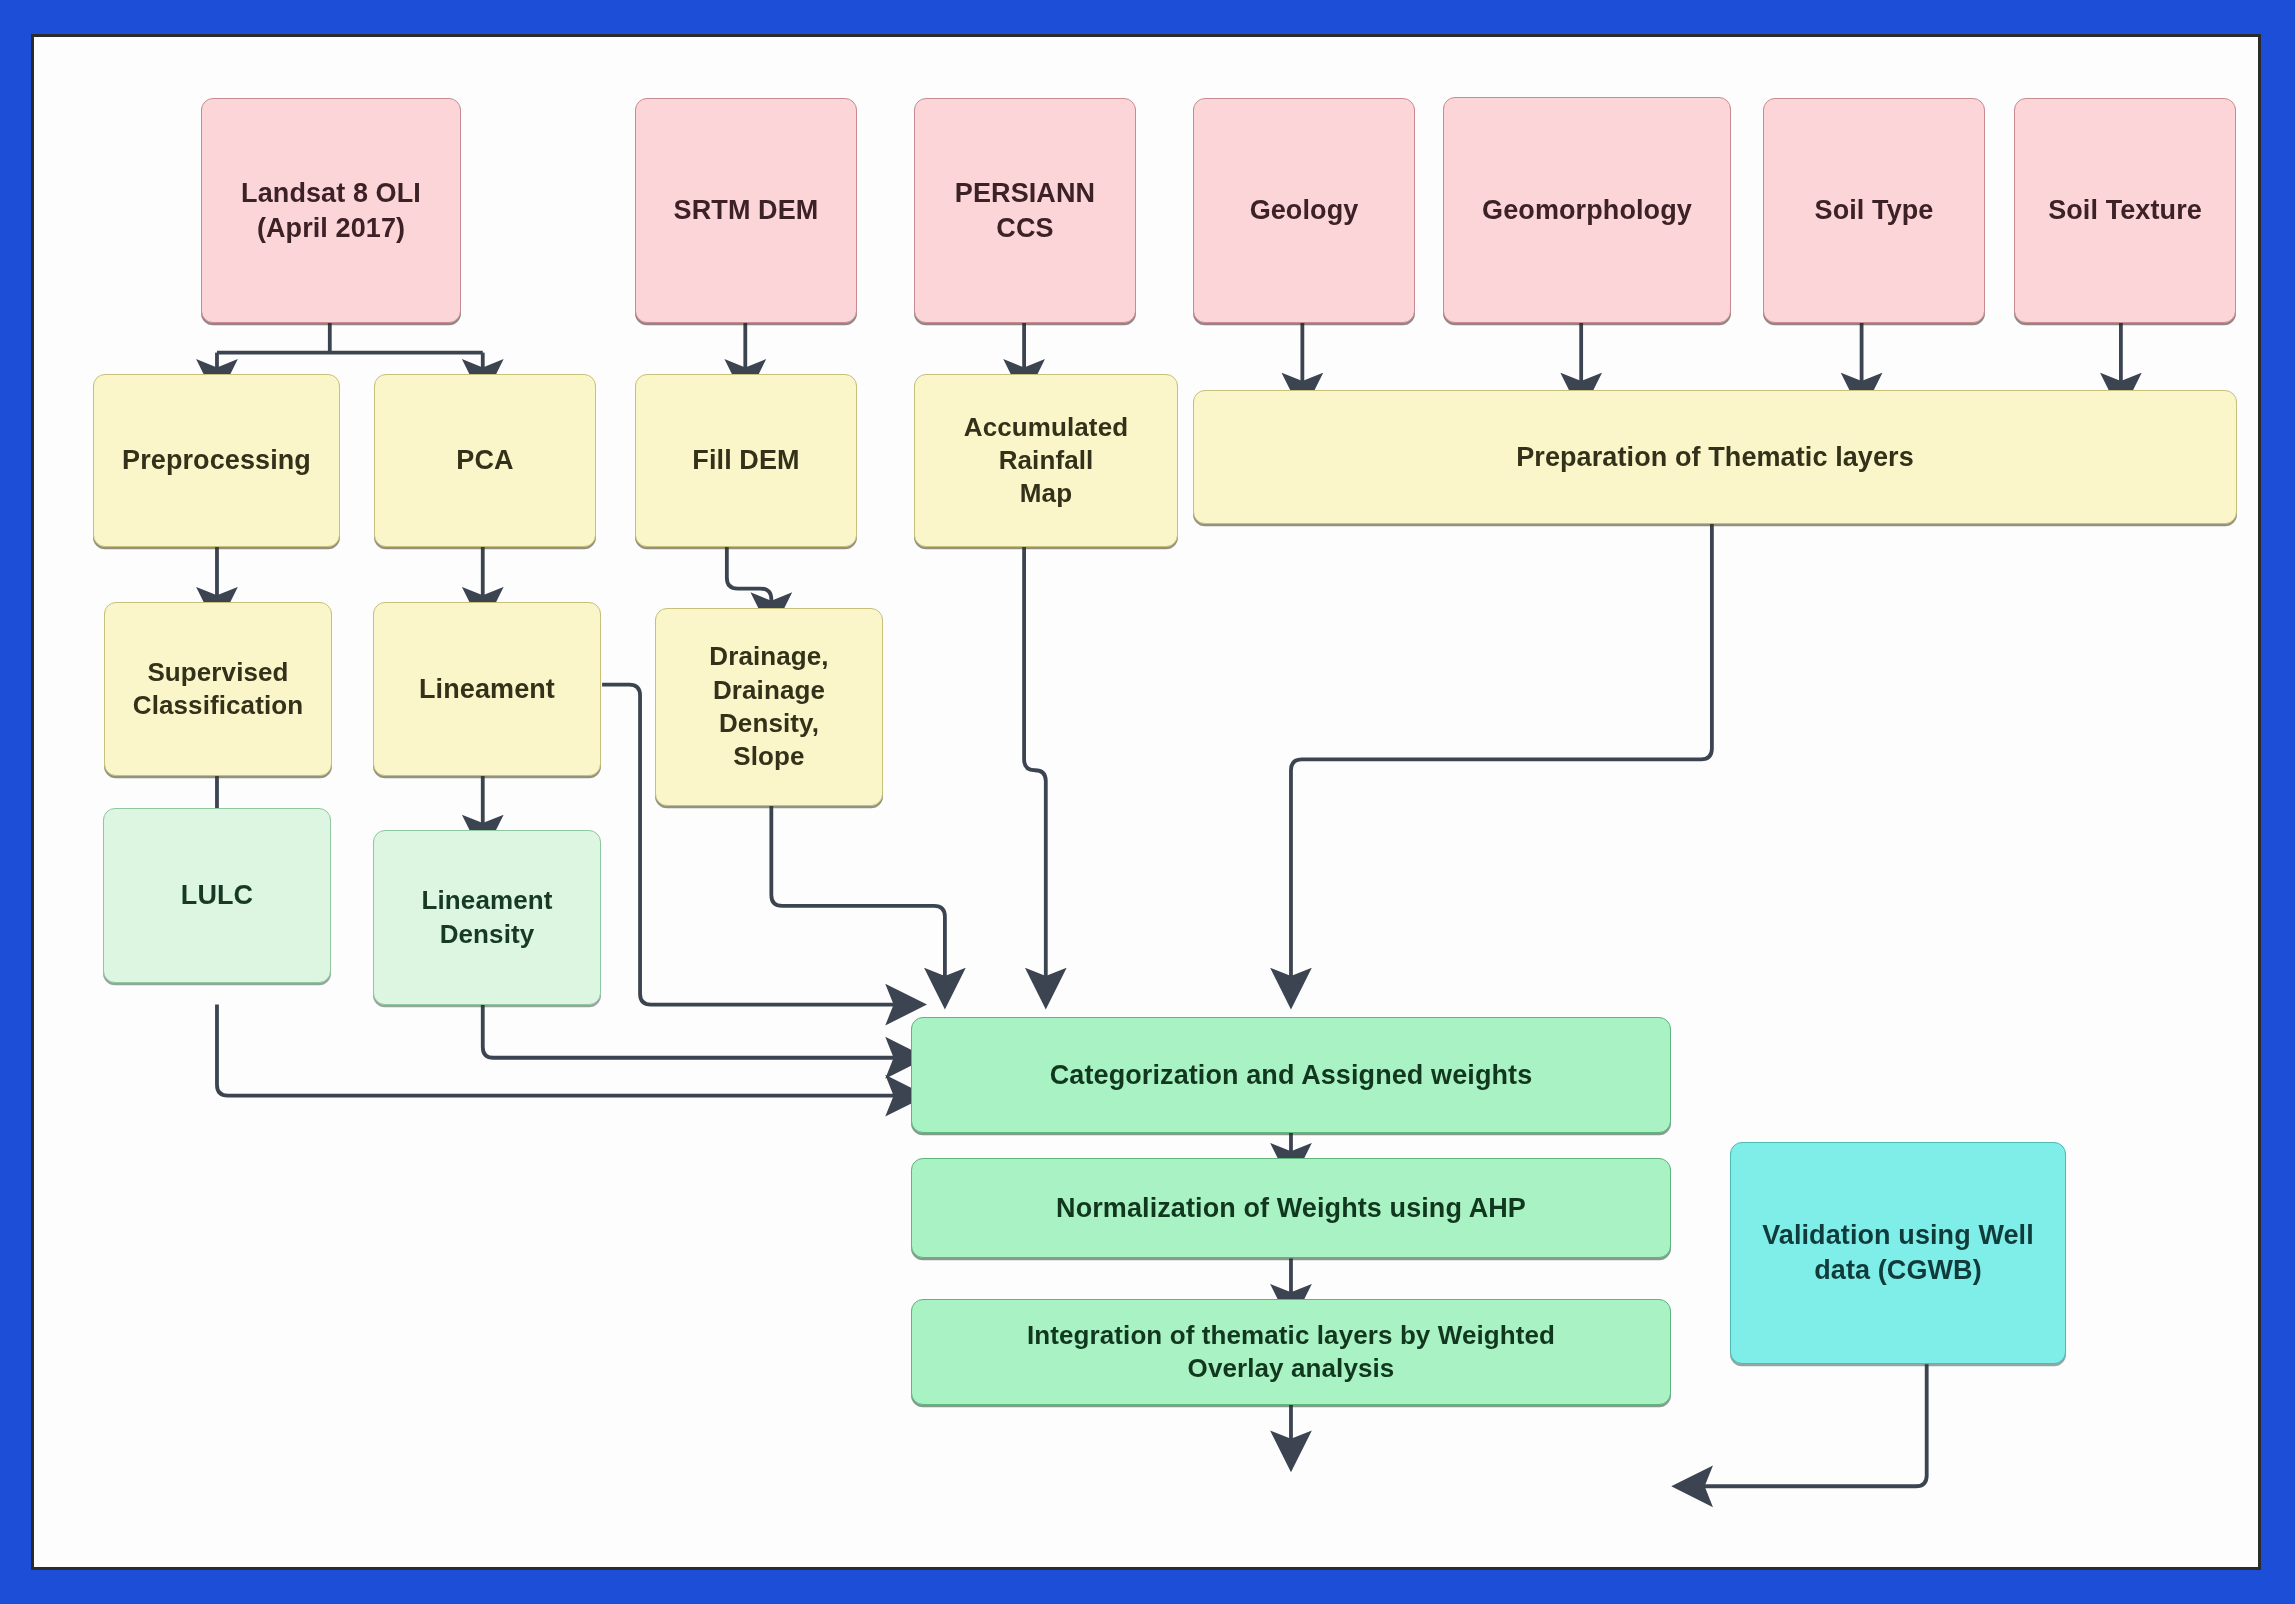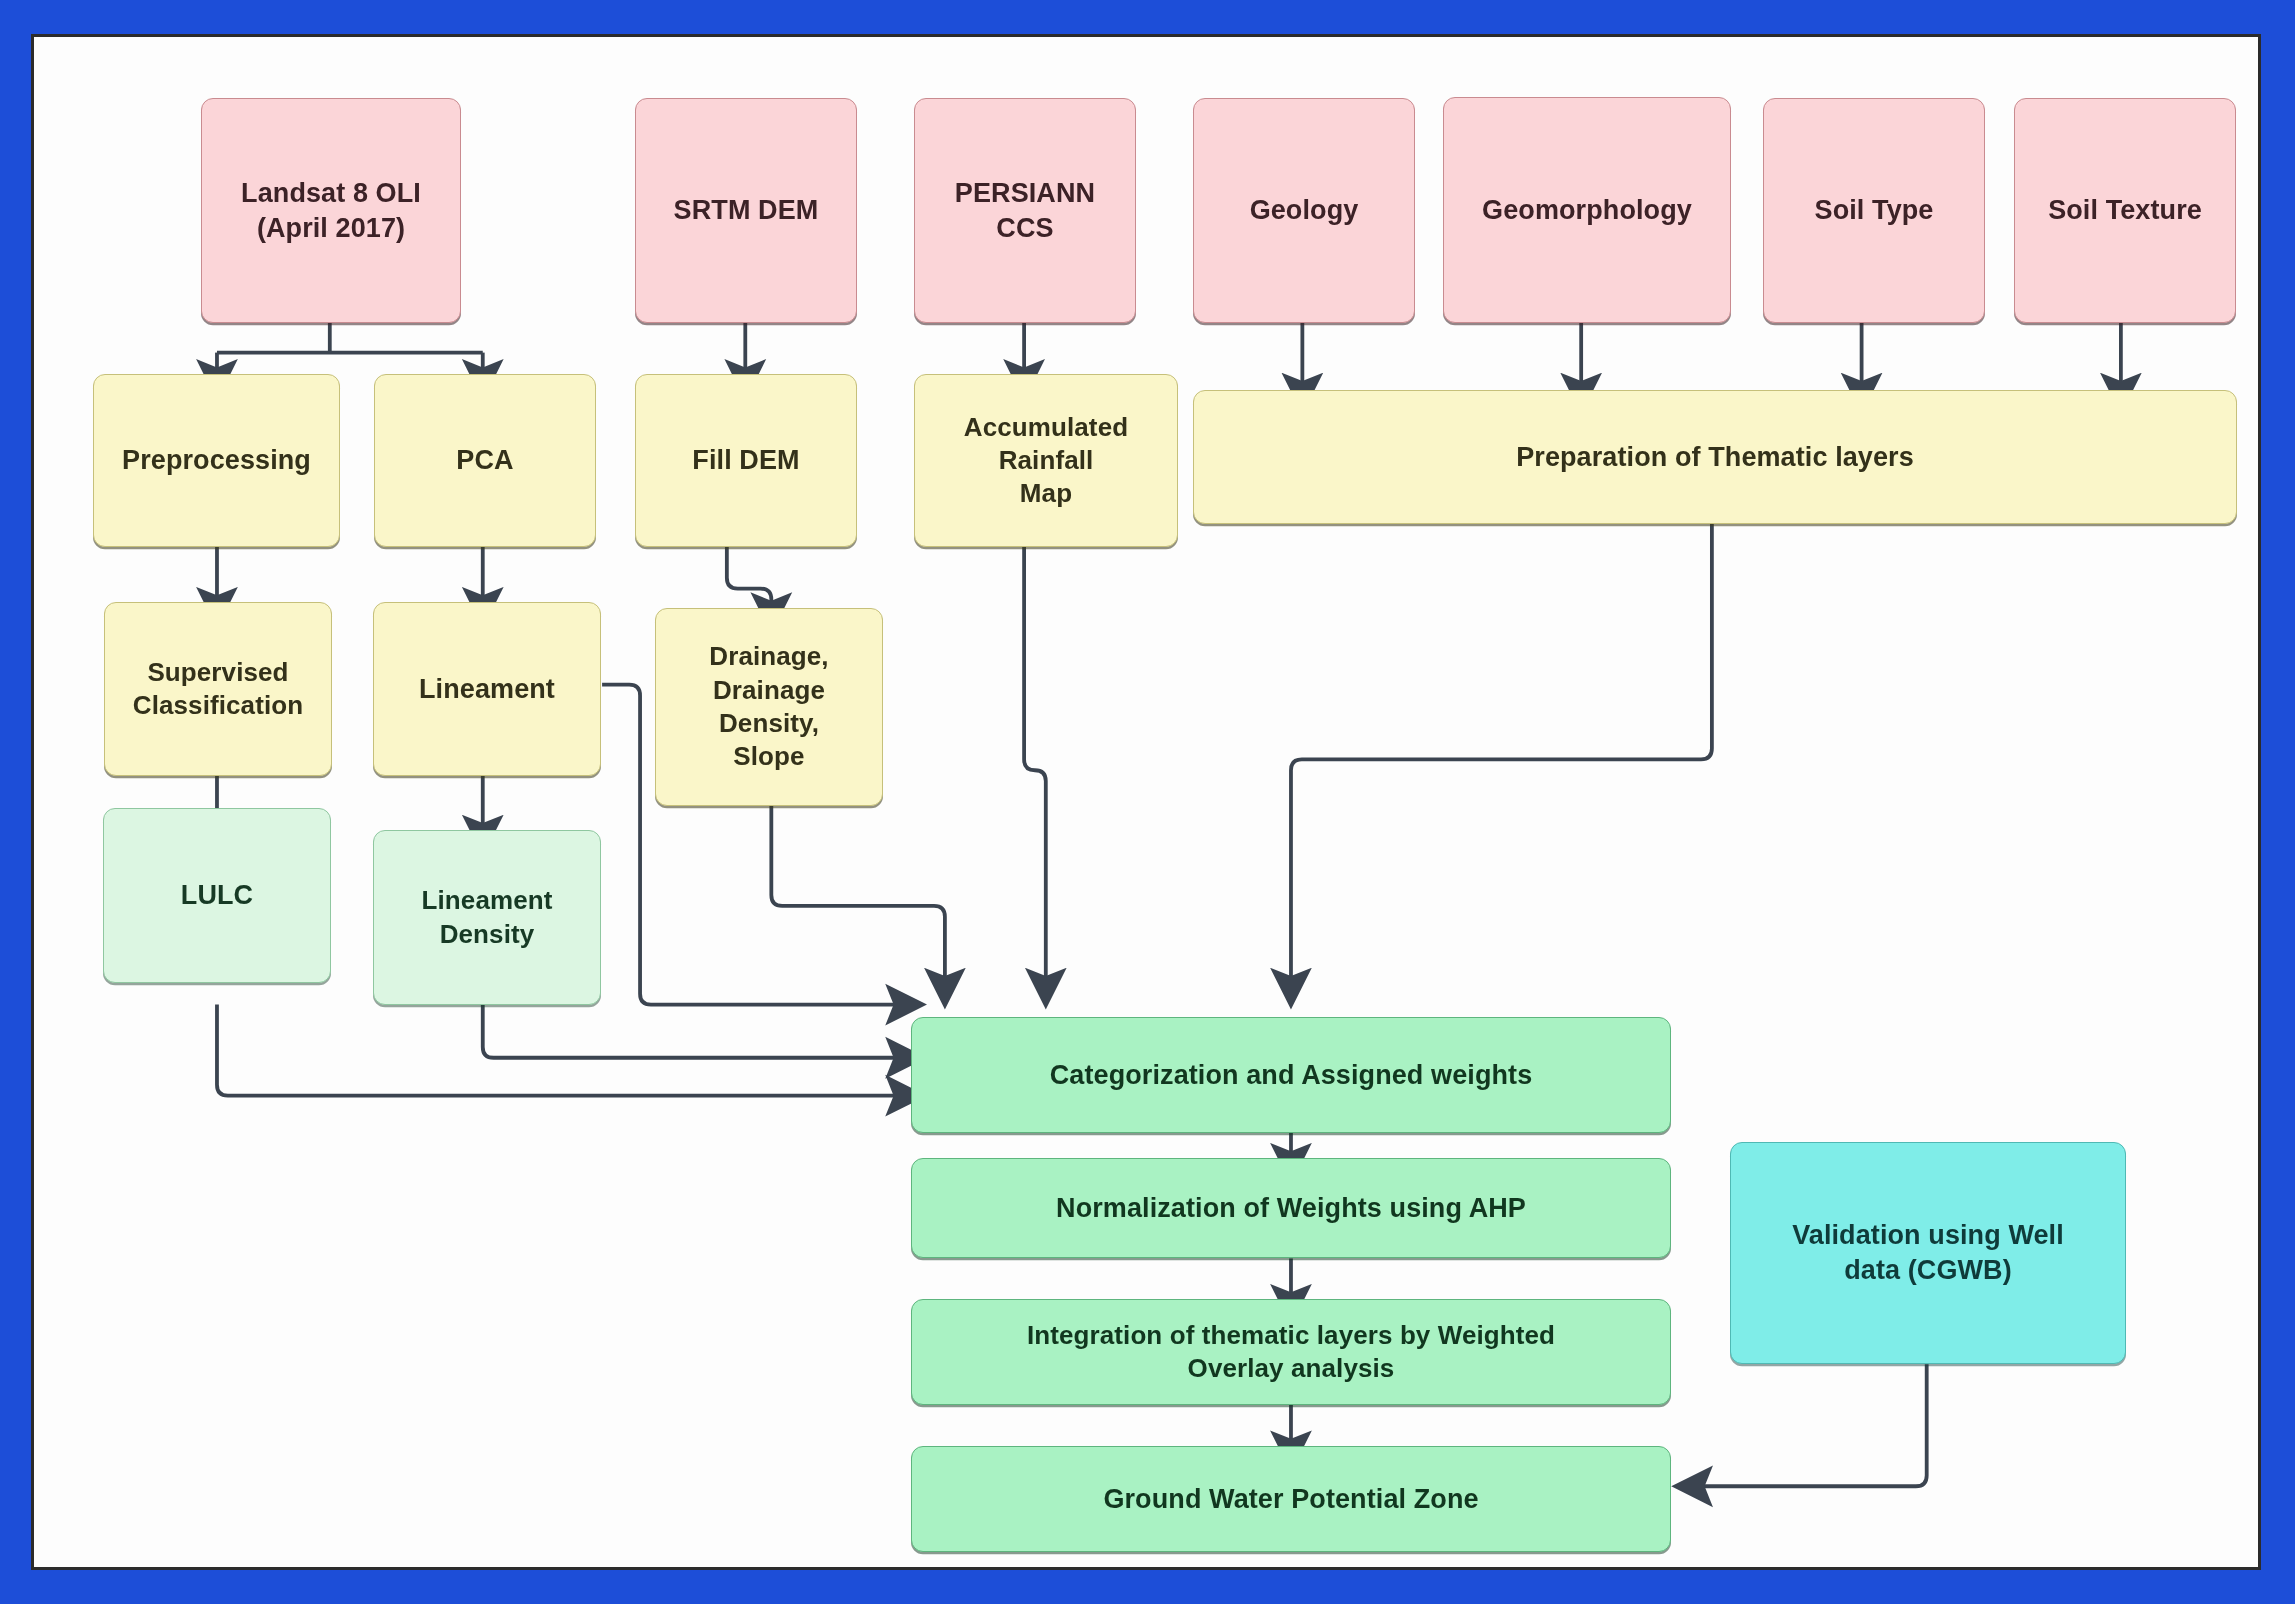--- a/index.html
+++ b/index.html
@@ -187,19 +187,18 @@
   <div class="node n-green-light fs-48" style="left:373px; top:830px; width:228px; height:175px;">Lineament
 Density</div>
 
   <div class="node n-green fs-50" style="left:911px; top:1017px; width:760px; height:116px;">Categorization and Assigned weights</div>
 
   <div class="node n-green fs-50" style="left:911px; top:1158px; width:760px; height:100px;">Normalization of Weights using AHP</div>
 
   <div class="node n-green fs-48" style="left:911px; top:1299px; width:760px; height:106px;">Integration of thematic layers by Weighted
 Overlay analysis</div>
 
-  <div class="node n-green fs-50" style="left:911px; top:1446px; width:760px; height:106px;">Ground Water Potential Zone</div>
-
-  <div class="node n-cyan fs-50" style="left:1730px; top:1142px; width:396px; height:222px;">Validation using Well
+
+  <div class="node n-cyan fs-50" style="left:1730px; top:1142px; width:336px; height:222px;">Validation using Well
 data (CGWB)</div>
 
 </div>
 
 
 </body></html>

